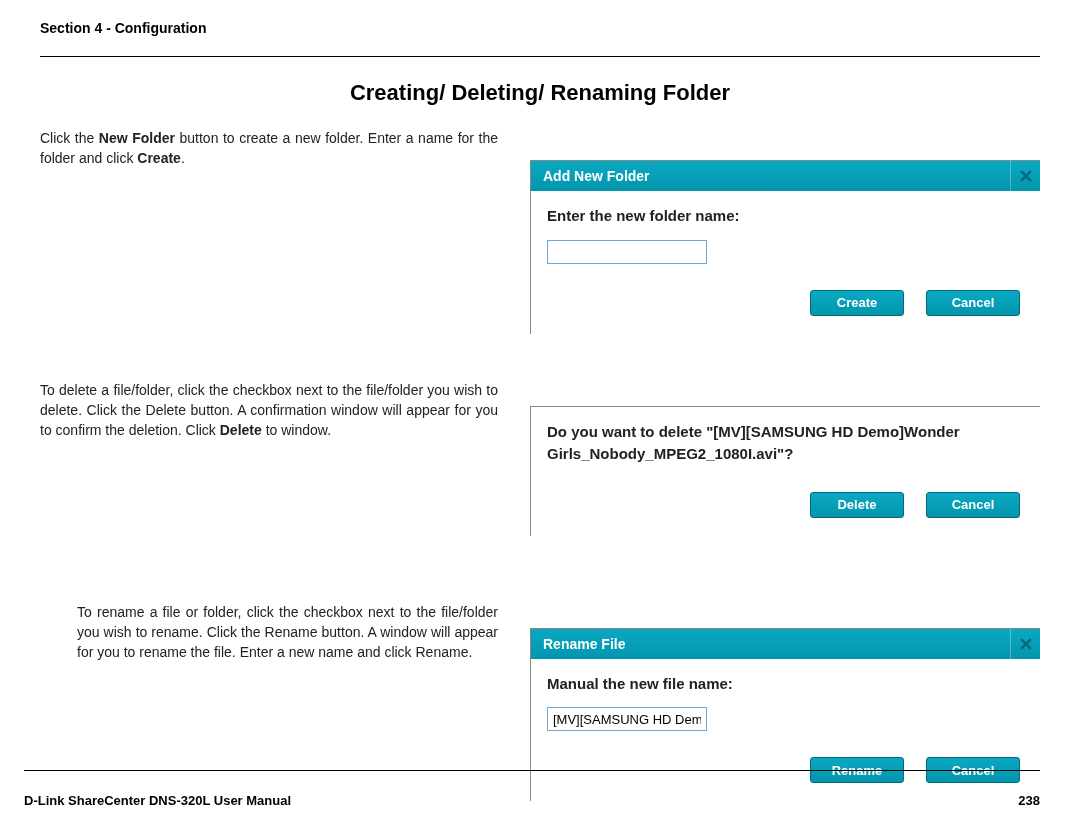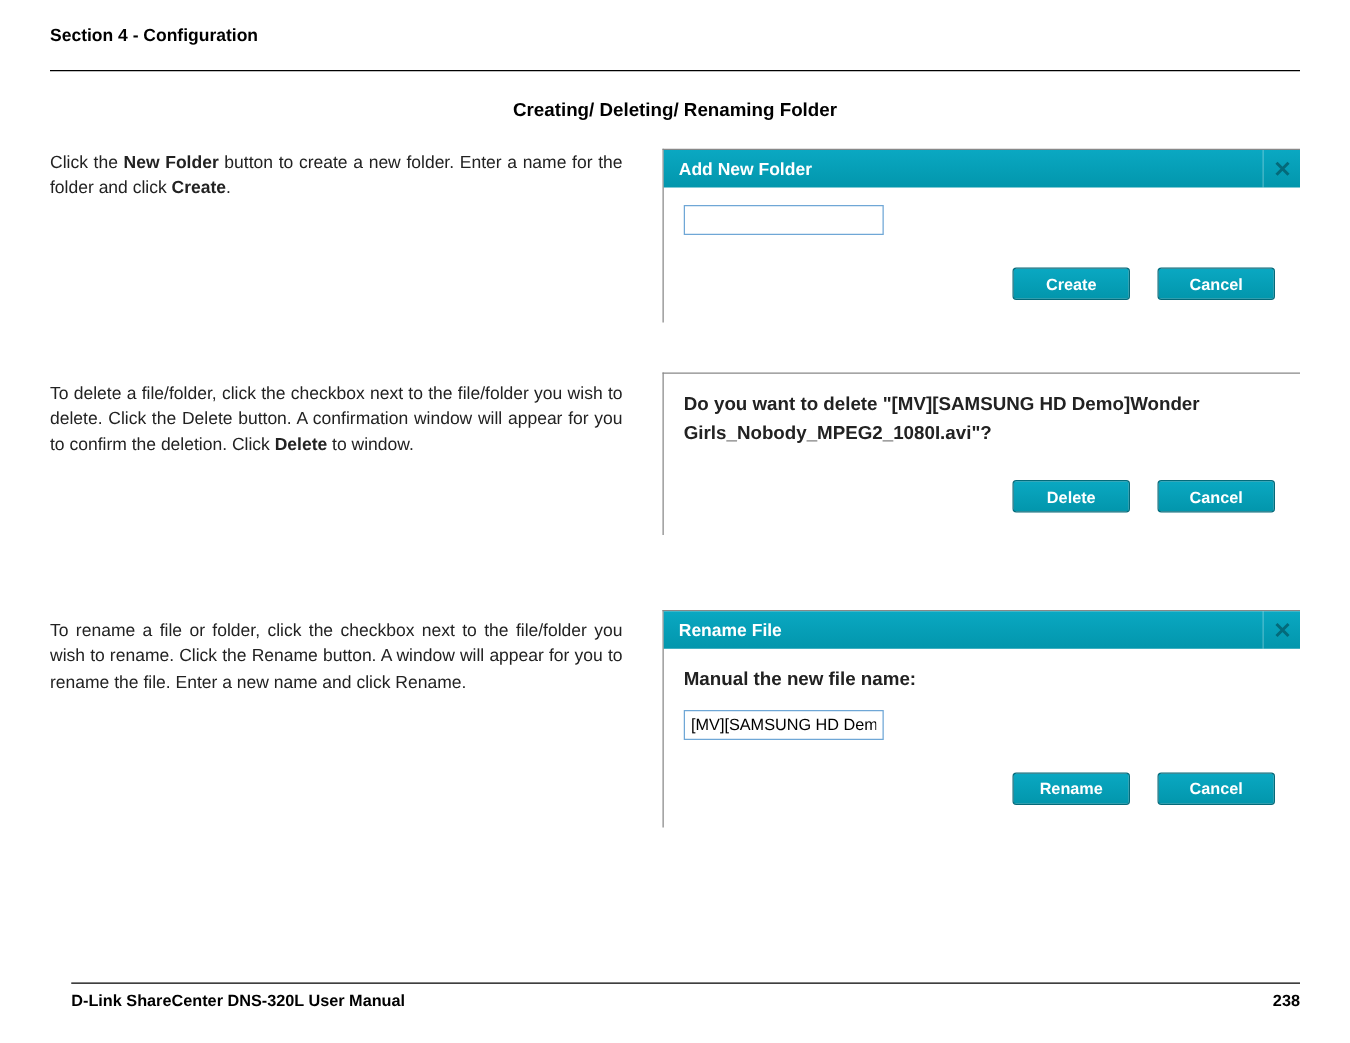--- a/index.html
+++ b/index.html
@@ -15,21 +15,21 @@
   .header-bar {
     border-bottom: 1px solid #000;
     padding-bottom: 20px;
     margin-bottom: 18px;
     font-weight: 700;
     font-size: 14px;
   }
   .page-title {
     text-align: center;
     font-weight: 700;
-    font-size: 15px;
+    font-size: 22px;
     margin-bottom: 22px;
     margin-top: 23px;
   }
   .section-row {
     display: flex;
     align-items: flex-start;
     gap: 32px;
     margin-bottom: 40px;
   }
   .section-text {
@@ -39,20 +39,21 @@
     text-align: justify;
     color: #222;
   }
   .section-text b { font-weight: 700; }
   .dialog {
     flex: 1;
     border-top: 1px solid #888;
     border-left: 1px solid #888;
     background: #fff;
     min-width: 510px;
+    margin-top: 32px;
   }
   .dialog-header {
     display: flex;
     align-items: center;
     height: 30px;
     background: linear-gradient(#0aa8c2, #0296ac);
     padding-left: 12px;
   }
   .dialog-title {
     color: #fff;
@@ -113,28 +114,28 @@
     border-radius: 3px;
     background: linear-gradient(#0aa8c2, #0296ac);
     color: #fff;
     font-weight: 700;
     font-size: 13px;
     font-family: Arial, sans-serif;
     cursor: pointer;
   }
   .section-row.delete { margin-bottom: 60px; }
   .section-row.delete .section-text { padding-top: 6px; }
-  .section-row.rename .section-text { padding-top: 6px; }
+  .section-row.rename .section-text { padding-top: 6px; margin-left: 37px; }
   .footer-bar {
     position: absolute;
     bottom: 26px;
-    left: 57px;
+    left: 24px;
     right: 40px;
     border-top: 1px solid #000;
-    padding-top: 6px;
+    padding-top: 22px;
     display: flex;
     justify-content: space-between;
     font-weight: 700;
     font-size: 13px;
   }
 </style>
 </head>
 <body>
 
 <div class="header-bar">Section 4 - Configuration</div>
@@ -148,20 +149,21 @@
   <div class="dialog">
     <div class="dialog-header">
       <div class="dialog-title">Add New Folder</div>
       <div class="dialog-close">
         <svg viewBox="0 0 10 10">
             <path d="M1 1 L9 9 M9 1 L1 9" stroke="#046a7a" stroke-width="2" fill="none"></path>
           </svg>
       </div>
     </div>
     <div class="dialog-body">
+      <div class="dialog-prompt">Enter the new folder name:</div>
       <input class="text-input" type="text" value="" style="">
       <div class="btn-row">
         <div class="btn">Create</div>
         <div class="btn">Cancel</div>
       </div>
     </div>
   </div>
 </div>
 
 <div class="section-row delete">

